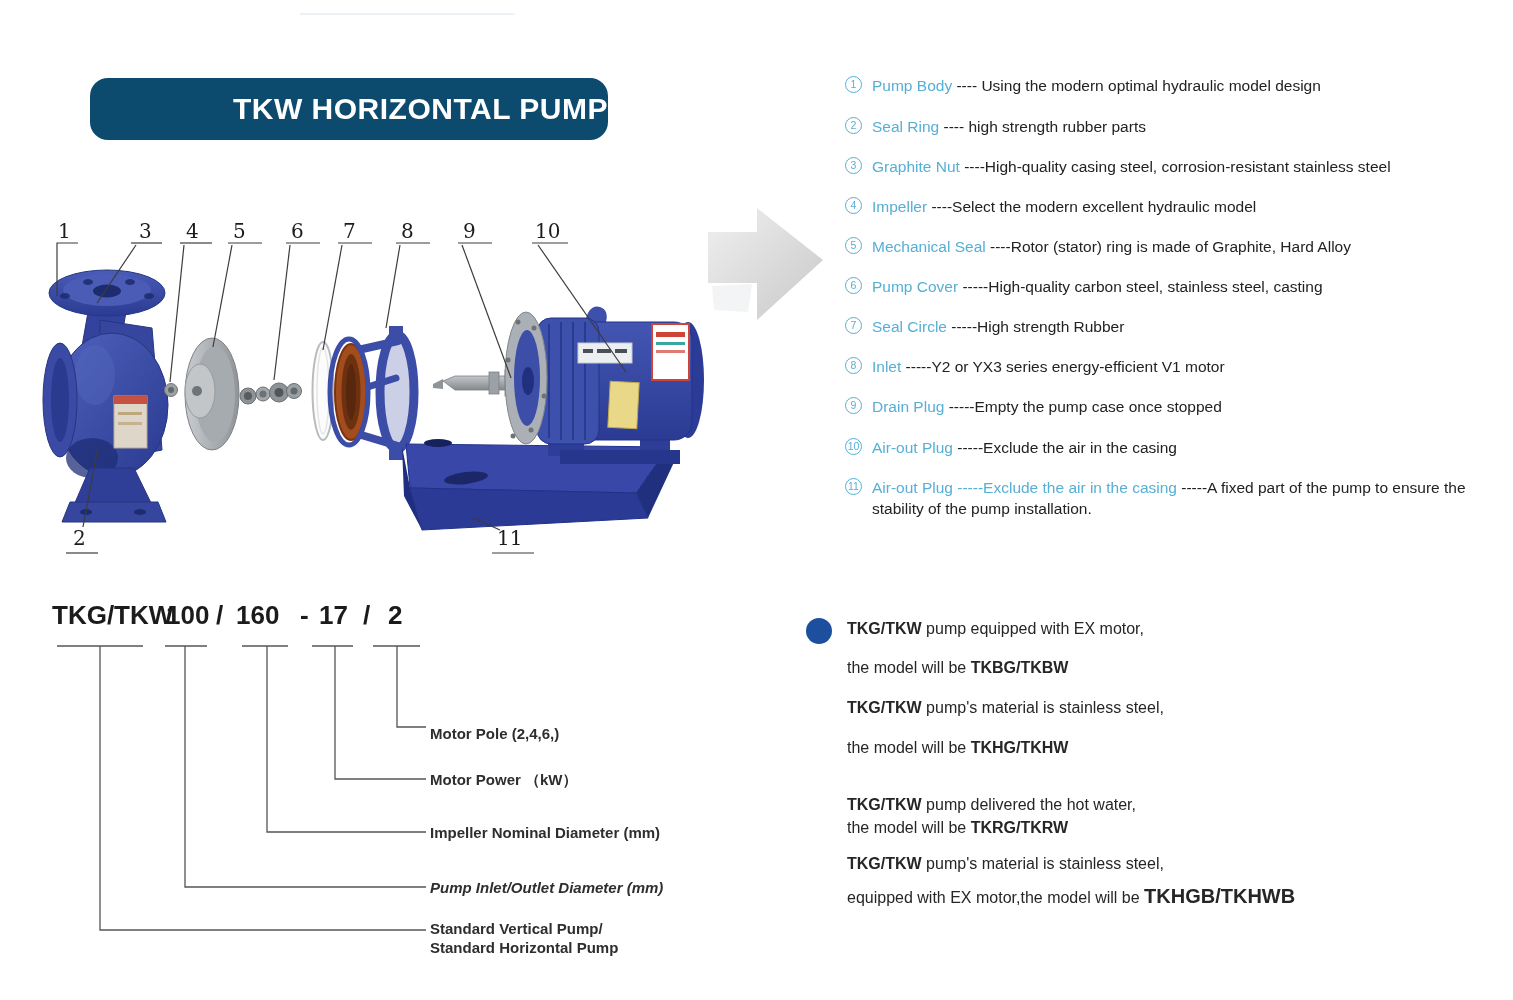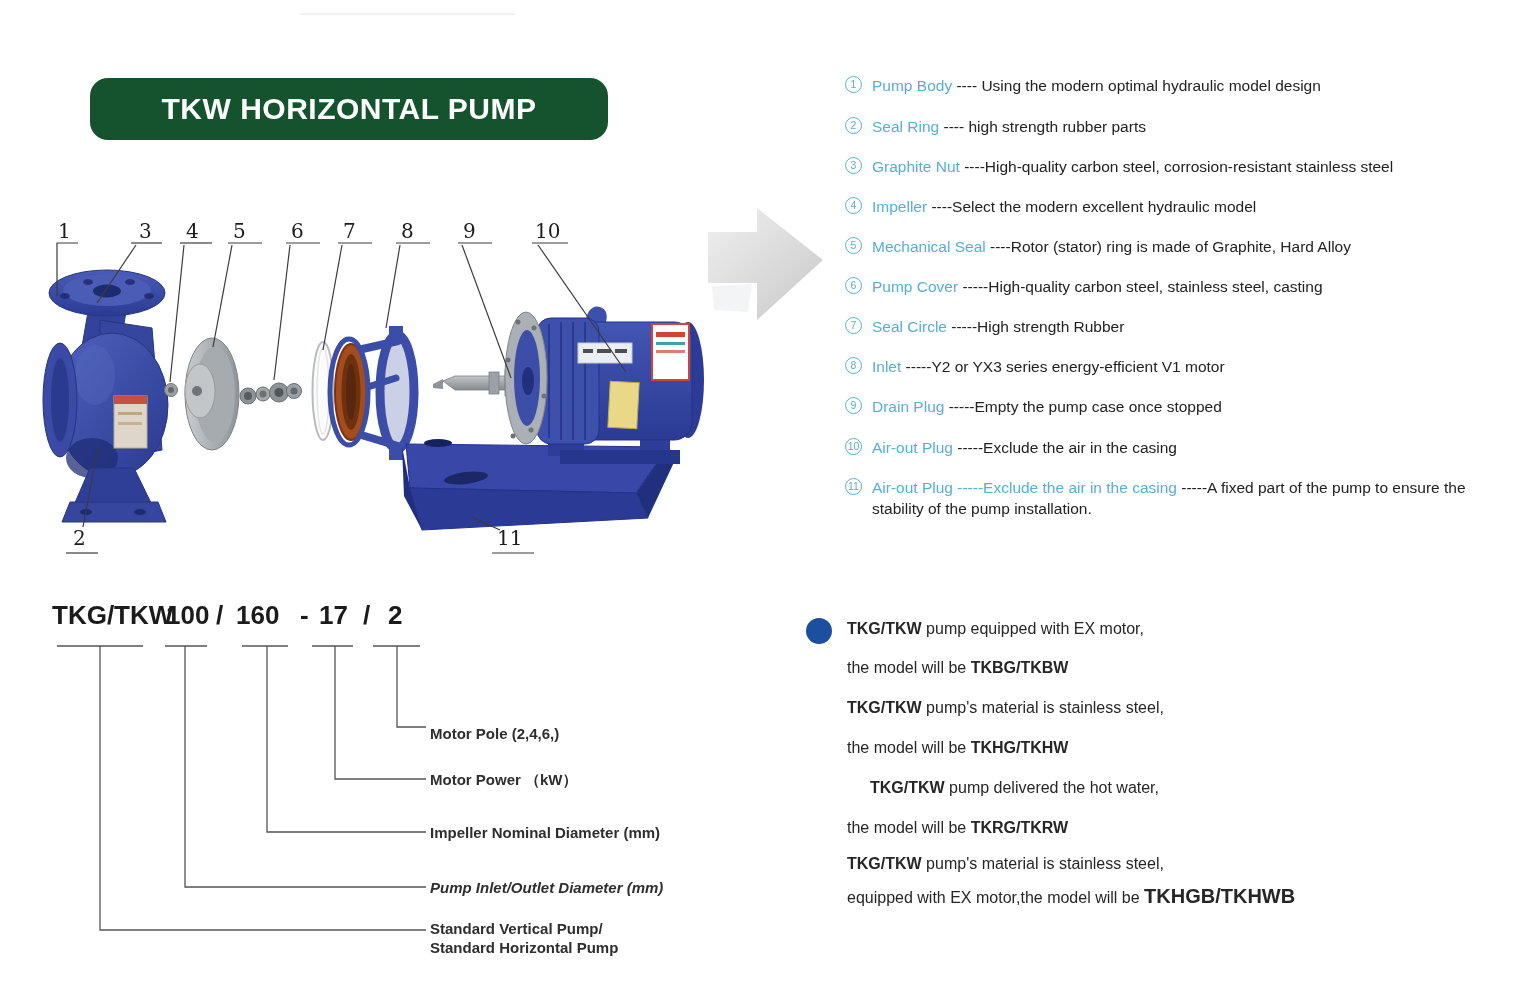--- a/index.html
+++ b/index.html
@@ -4,21 +4,21 @@
 <style>
   html,body{margin:0;padding:0;background:#fff;}
   .page{position:relative;width:1513px;height:1000px;background:#ffffff;overflow:hidden;
         font-family:"Liberation Sans","DejaVu Sans",sans-serif;color:#1f1f1f;}
 
   
   .top-line{position:absolute;left:300px;top:13px;width:215px;height:2px;background:#edf2f6;}
 
   
   .banner{position:absolute;left:90px;top:78px;width:518px;height:62px;border-radius:18px;
-          background:#14532d;display:flex;align-items:center;justify-content:center;}
+          background:#0c4a6e;display:flex;align-items:center;justify-content:flex-end;}
   .banner span{color:#ffffff;font-size:30px;font-weight:700;letter-spacing:.5px;}
 
   
   .callout{position:absolute;font-family:"DejaVu Serif","Liberation Serif",serif;
            font-size:20px;color:#1c1c1c;line-height:1;}
 
   
   .pitem{position:absolute;left:845px;width:648px;padding-left:27px;box-sizing:border-box;
          font-size:15.5px;line-height:21px;color:#222;}
   .pitem .num{position:absolute;left:0;top:1px;width:17px;height:17px;border:1.3px solid #56AFD5;
@@ -228,21 +228,21 @@
       <span class="callout" style="left: 401px; top: 221px;">8</span>
       <span class="callout" style="left: 463px; top: 221px;">9</span>
       <span class="callout" style="left: 535px; top: 221px;">10</span>
       <span class="callout" style="left: 73px; top: 528px;">2</span>
       <span class="callout" style="left: 497px; top: 528px;">11</span>
     </div>
 
   <div id="parts-list">
       <div class="pitem" style="top: 75px;"><span class="num">1</span><span class="pname">Pump Body </span><span class="pdesc">---- Using the modern optimal hydraulic model design</span></div>
       <div class="pitem" style="top: 116px;"><span class="num">2</span><span class="pname">Seal Ring </span><span class="pdesc">---- high strength rubber parts</span></div>
-      <div class="pitem" style="top: 156px;"><span class="num">3</span><span class="pname">Graphite Nut </span><span class="pdesc">----High-quality carbon steel, corrosion-resistant stainless steel</span></div>
+      <div class="pitem" style="top: 156px;"><span class="num">3</span><span class="pname">Graphite Nut </span><span class="pdesc">----High-quality casing steel, corrosion-resistant stainless steel</span></div>
       <div class="pitem" style="top: 196px;"><span class="num">4</span><span class="pname">Impeller </span><span class="pdesc">----Select the modern excellent hydraulic model</span></div>
       <div class="pitem" style="top: 236px;"><span class="num">5</span><span class="pname">Mechanical Seal </span><span class="pdesc">----Rotor (stator) ring is made of Graphite, Hard Alloy</span></div>
       <div class="pitem" style="top: 276px;"><span class="num">6</span><span class="pname">Pump Cover </span><span class="pdesc">-----High-quality carbon steel, stainless steel, casting</span></div>
       <div class="pitem" style="top: 316px;"><span class="num">7</span><span class="pname">Seal Circle </span><span class="pdesc">-----High strength Rubber</span></div>
       <div class="pitem" style="top: 356px;"><span class="num">8</span><span class="pname">Inlet </span><span class="pdesc">-----Y2 or YX3 series energy-efficient V1 motor</span></div>
       <div class="pitem" style="top: 396px;"><span class="num">9</span><span class="pname">Drain Plug </span><span class="pdesc">-----Empty the pump case once stopped</span></div>
       <div class="pitem" style="top: 437px;"><span class="num">10</span><span class="pname">Air-out Plug </span><span class="pdesc">-----Exclude the air in the casing</span></div>
       <div class="pitem" style="top: 477px;"><span class="num">11</span><span class="pname">Air-out Plug -----Exclude the air in the casing </span><span class="pdesc">-----A fixed part of the pump to ensure the stability of the pump installation.</span></div>
     </div>
 
@@ -279,19 +279,19 @@
       <div class="mlabel" style="top: 878px; font-style: italic;">Pump Inlet/Outlet Diameter (mm)</div>
       <div class="mlabel" style="top: 919px;">Standard Vertical Pump/<br>Standard  Horizontal Pump</div>
     </div>
 
   <span class="bullet"></span>
   <div id="note-lines">
       <div class="nline" style="top: 620px;"><span class="lead">TKG/TKW</span> pump equipped with EX motor,</div>
       <div class="nline" style="top: 659px;">the model will be <span class="strong">TKBG/TKBW</span></div>
       <div class="nline" style="top: 699px;"><span class="lead">TKG/TKW</span> pump's material is stainless steel,</div>
       <div class="nline" style="top: 739px;">the model will be <span class="strong">TKHG/TKHW</span></div>
-      <div class="nline" style="top: 779px; margin-left: 23px;"><span class="lead">TKG/TKW</span> pump delivered the hot water,</div>
+      <div class="nline" style="top: 796px;"><span class="lead">TKG/TKW</span> pump delivered the hot water,</div>
       <div class="nline" style="top: 819px;">the model will be <span class="strong">TKRG/TKRW</span></div>
       <div class="nline" style="top: 855px;"><span class="lead">TKG/TKW</span> pump's material is stainless steel,</div>
       <div class="nline" style="top: 885px;">equipped with EX motor,the model will be <span class="strong large">TKHGB/TKHWB</span></div>
     </div>
 
 </div>
 
 </body></html>

